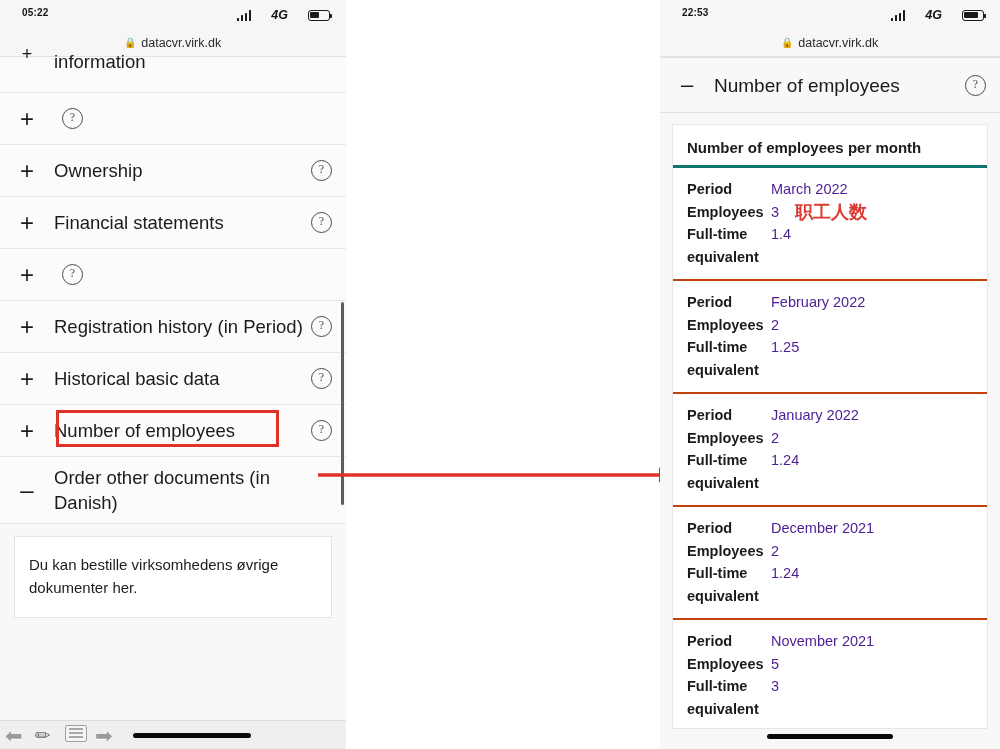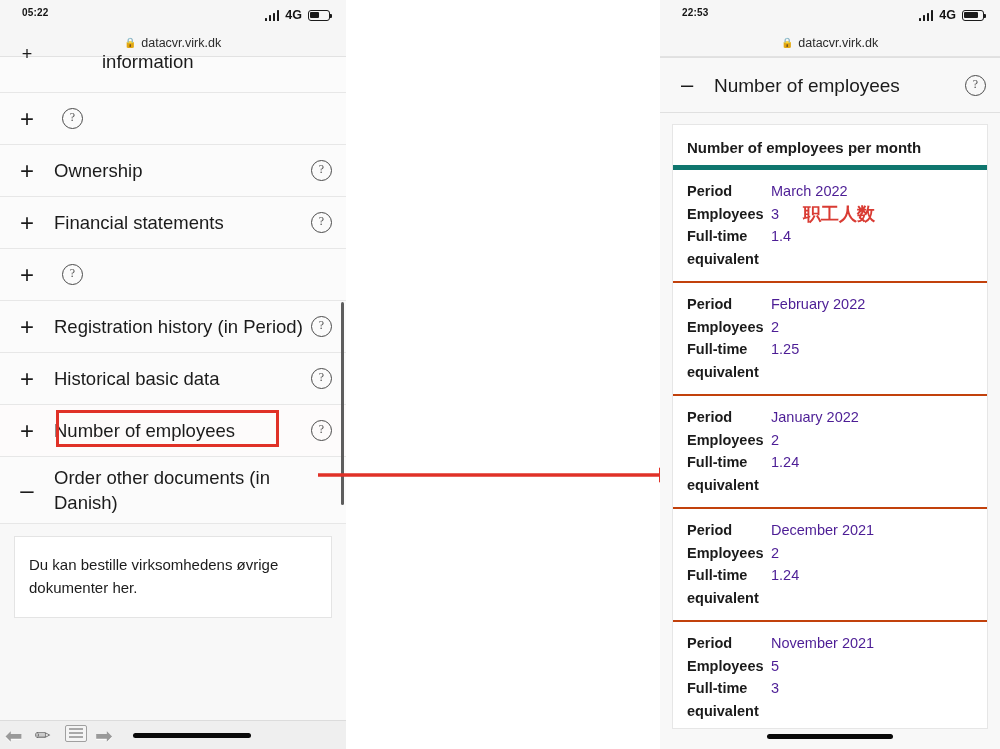--- a/index.html
+++ b/index.html
@@ -41,22 +41,23 @@
     font-weight: bold;
     letter-spacing: .2px;
     color: #131313;
   }
   .status-right {
     position: absolute;
     right: 16px;
     top: 7px;
     display: flex;
     align-items: center;
-    gap: 6px;
+    gap: 20px;
     height: 16px;
+    font-style: italic;
   }
   .sig-bars { display: flex; align-items: flex-end; gap: 1.5px; height: 11px; }
   .sig-bars i { display: block; width: 2.5px; background: #1b1b1b; border-radius: .5px; }
   .sig-bars i:nth-child(1) { height: 3px; }
   .sig-bars i:nth-child(2) { height: 5.5px; }
   .sig-bars i:nth-child(3) { height: 8px; }
   .sig-bars i:nth-child(4) { height: 10.5px; }
   .net-label { font-size: 12.5px; font-weight: bold; color: #131313; }
   .battery {
     width: 22px; height: 11px;
@@ -128,21 +129,21 @@
     border: 1.4px solid #4a4a4a;
     border-radius: 50%;
     color: #4a4a4a;
     font-size: 12px;
     line-height: 17px;
     text-align: center;
     margin-left: 8px;
     font-family: "Liberation Serif", serif;
   }
   .acc-row.clipped { min-height: 0; height: 36px; align-items: flex-start; }
-  .acc-row.clipped .acc-label { padding-top: 0; margin-top: -8px; margin-left: 48px; }
+  .acc-row.clipped .acc-label { padding-top: 0; margin-top: -8px; }
   .acc-row.clipped .acc-sign { font-size: 18px; margin-top: -12px; }
 
   
   .hl-box {
     position: absolute;
     left: 56px;
     top: 5px;
     width: 223px;
     height: 37px;
     border: 3.5px solid #e03127;
@@ -234,21 +235,21 @@
     box-sizing: border-box;
     padding: 0 0 2px 0;
     height: 605px;
     overflow: hidden;
   }
   .emp-title {
     font-size: 15px;
     font-weight: bold;
     color: #1b1b1b;
     padding: 14px 14px 9px 14px;
-    border-bottom: 5px solid #0f766e;
+    border-bottom: 3px solid #0f766e;
   }
   .emp-block {
     padding: 10px 14px 11px 14px;
     border-bottom: 2px solid #c2410c;
     position: relative;
   }
   .emp-line {
     display: flex;
     align-items: flex-start;
     font-size: 14.5px;
@@ -258,21 +259,21 @@
     flex: 0 0 84px;
     font-weight: bold;
     color: #1b1b1b;
   }
   .emp-val { color: #4c1d95; }
   .emp-key.wrapkey { flex: 0 0 84px; }
   .cn-note {
     color: #d93b33;
     font-size: 18px;
     font-weight: bold;
-    margin-left: 24px;
+    margin-left: 16px;
     font-family: "DejaVu Sans", sans-serif;
     line-height: 22px;
   }
   .show-all-wrap {
     padding: 12px 14px 0 14px;
     font-size: 14.5px;
   }
   .home-indicator-right {
     position: absolute;
     left: 50%;

